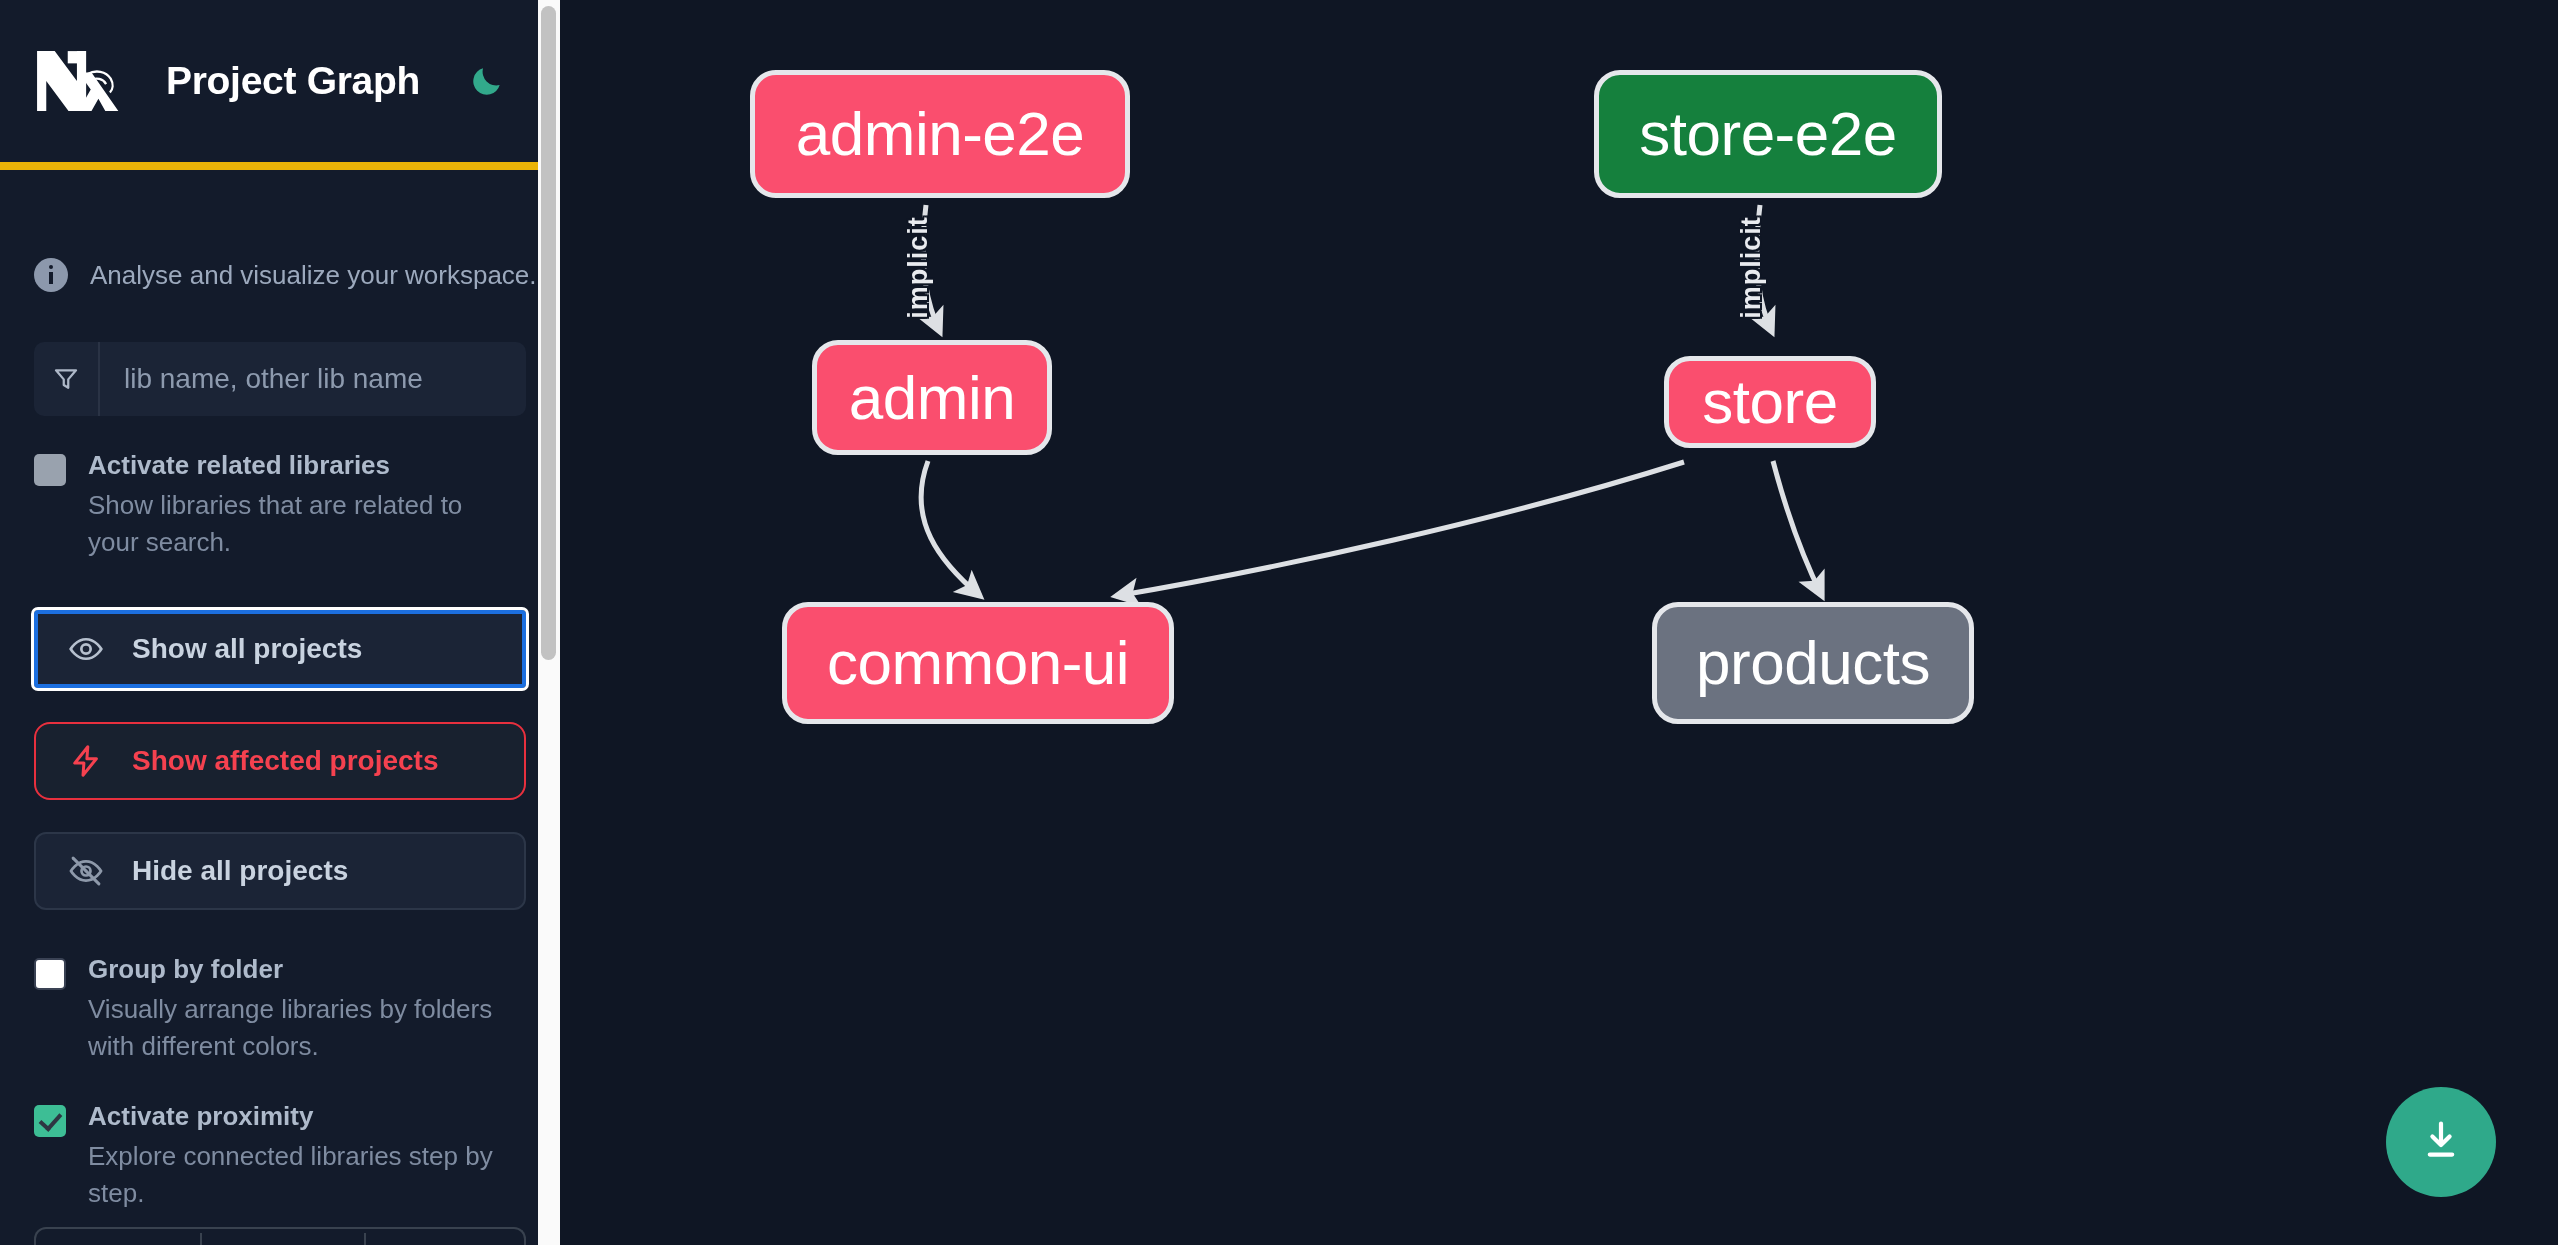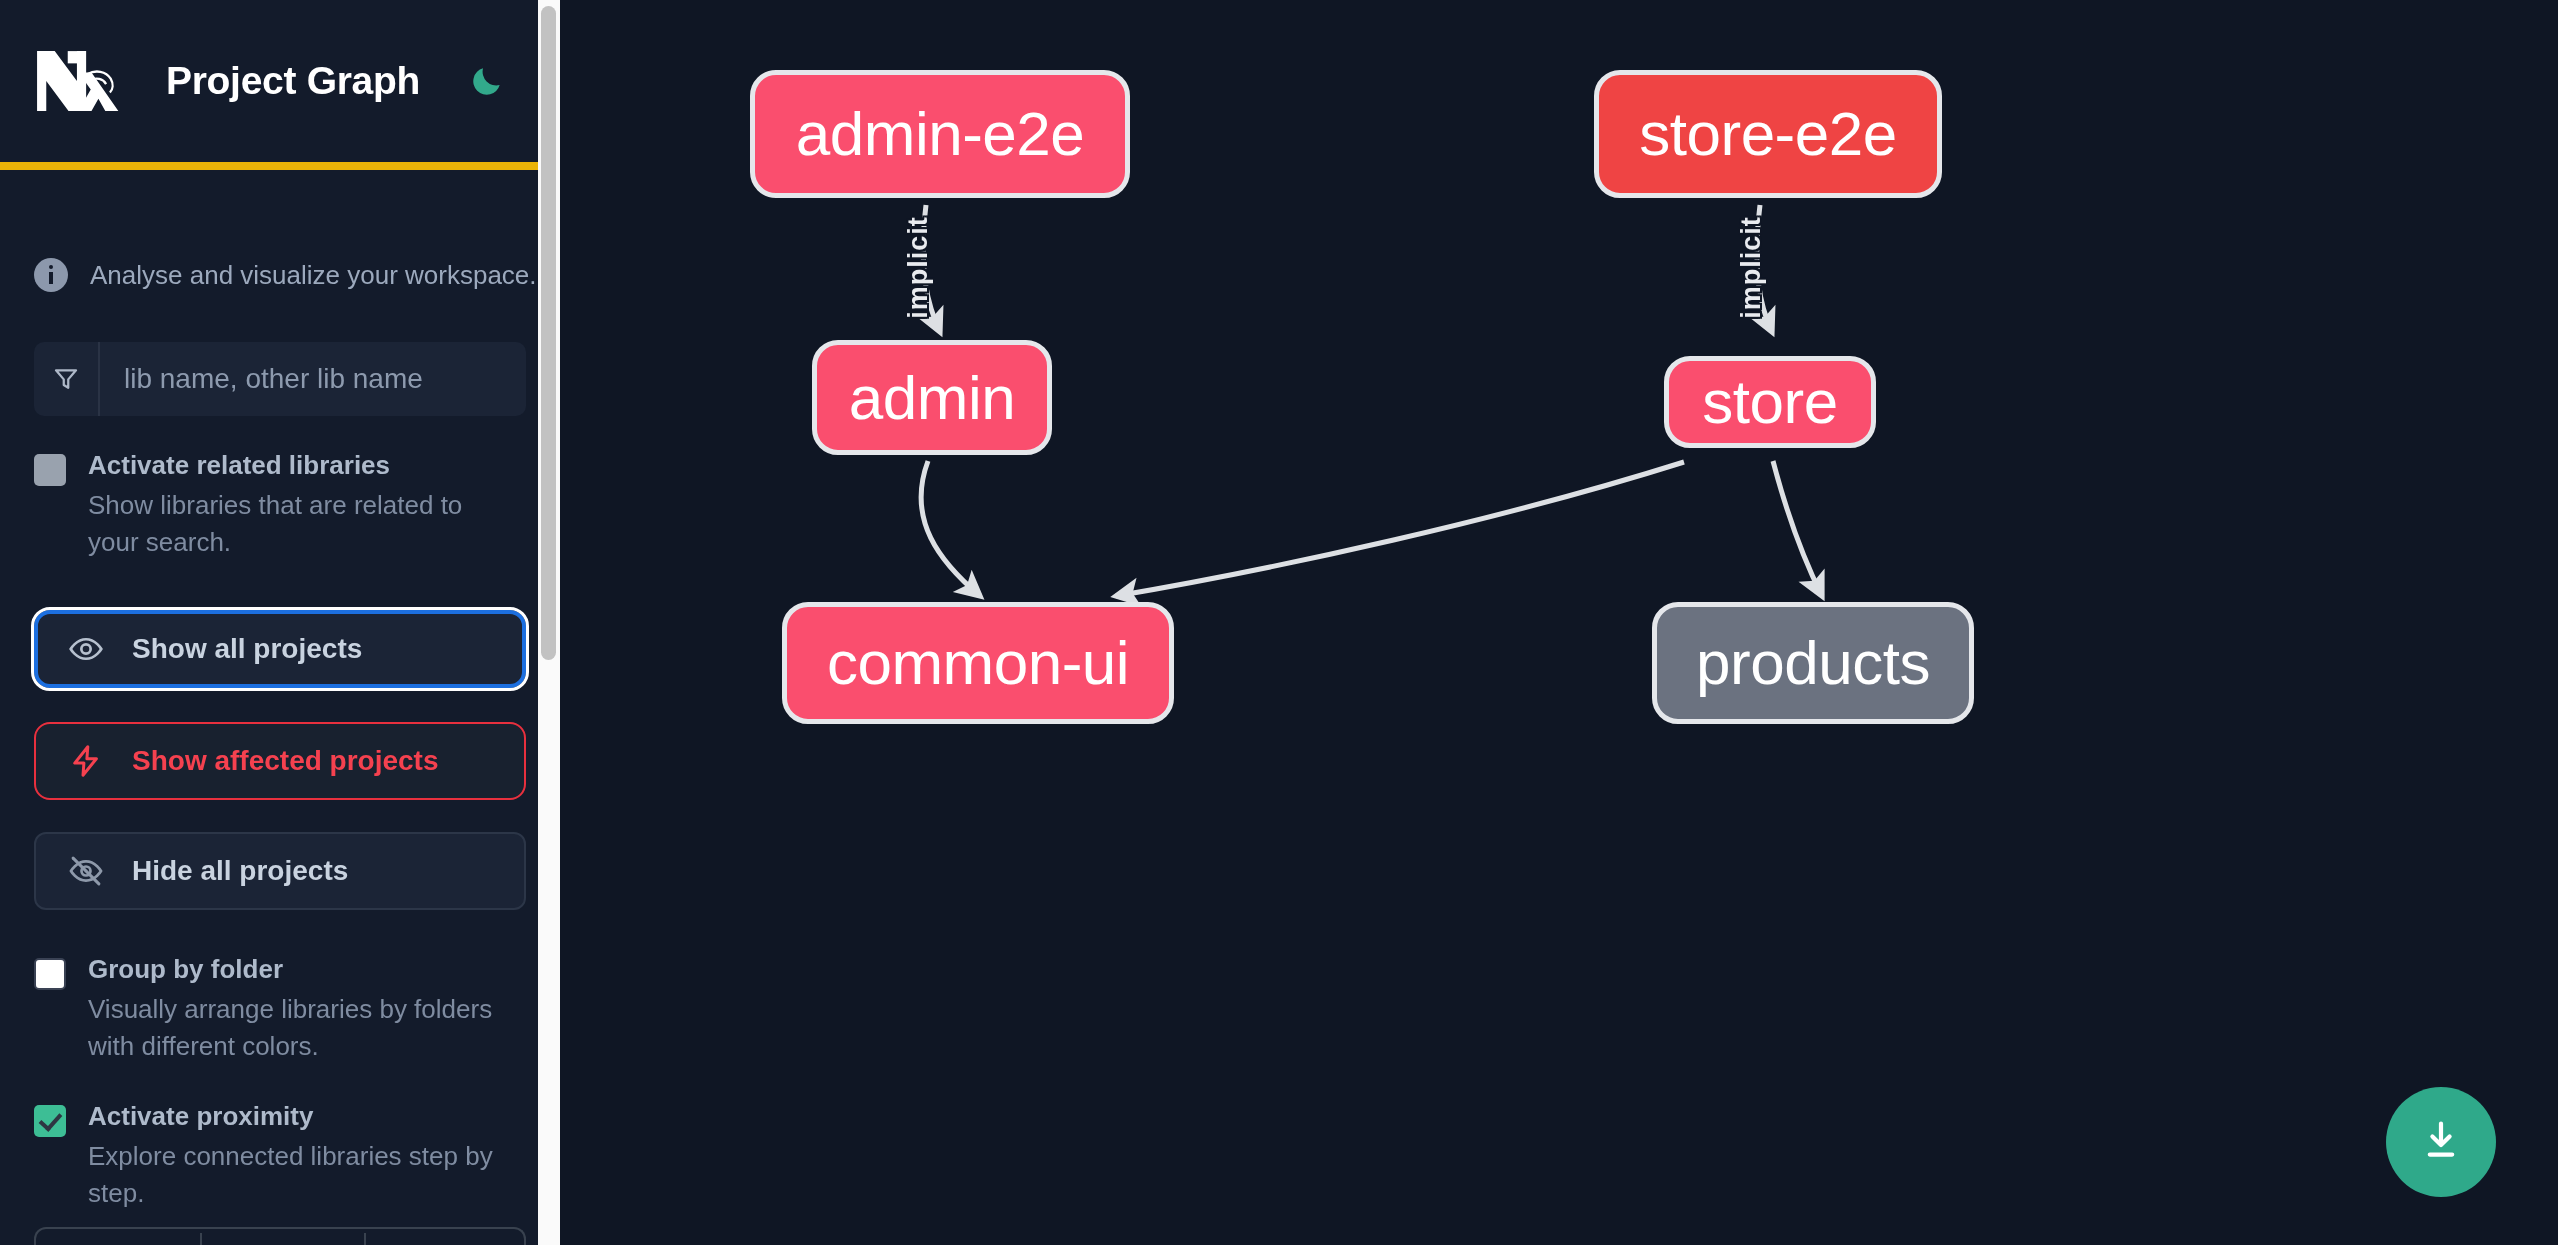--- a/index.html
+++ b/index.html
@@ -166,21 +166,21 @@
   .opt-desc {
     font-size: 26px;
     color: #7F8CA1;
     line-height: 1.42;
     margin-top: 6px;
     max-width: 430px;
   }
   .btn-show-all {
     margin-top: 50px;
     height: 78px;
-    border-radius: 16px;
+    border-radius: 4px;
     background: #1B2436;
     border: 4px solid #1C6FE0;
     outline: 3px solid #FFFFFF;
     outline-offset: 0px;
     display: flex; align-items: center;
     padding-left: 28px; gap: 26px; cursor: pointer;
   }
   .btn-affected {
     margin-top: 34px;
     height: 78px;
@@ -420,21 +420,21 @@
         <path d="M368 461 C 346 520, 380 562, 420 596"></path>
         <path d="M1124 462 C 940 520, 720 568, 556 596"></path>
         <path d="M1213 461 C 1228 518, 1245 562, 1262 596"></path>
       </g>
     </svg>
 
     <div class="node" style="left:190px;  top:70px;  width:380px; height:128px; background:#FA4E6E;">
       <span class="node-label">admin-e2e</span>
     </div>
 
-    <div class="node" style="left:1034px; top:70px;  width:348px; height:128px; background:#ef4444;">
+    <div class="node" style="left:1034px; top:70px;  width:348px; height:128px; background:#15803d;">
       <span class="node-label">store-e2e</span>
     </div>
 
     <div class="node" style="left:252px;  top:340px; width:240px; height:115px; background:#FA4E6E;">
       <span class="node-label">admin</span>
     </div>
 
     <div class="node" style="left:1104px; top:356px; width:212px; height:92px; background:#FA4E6E;">
       <span class="node-label">store</span>
     </div>

